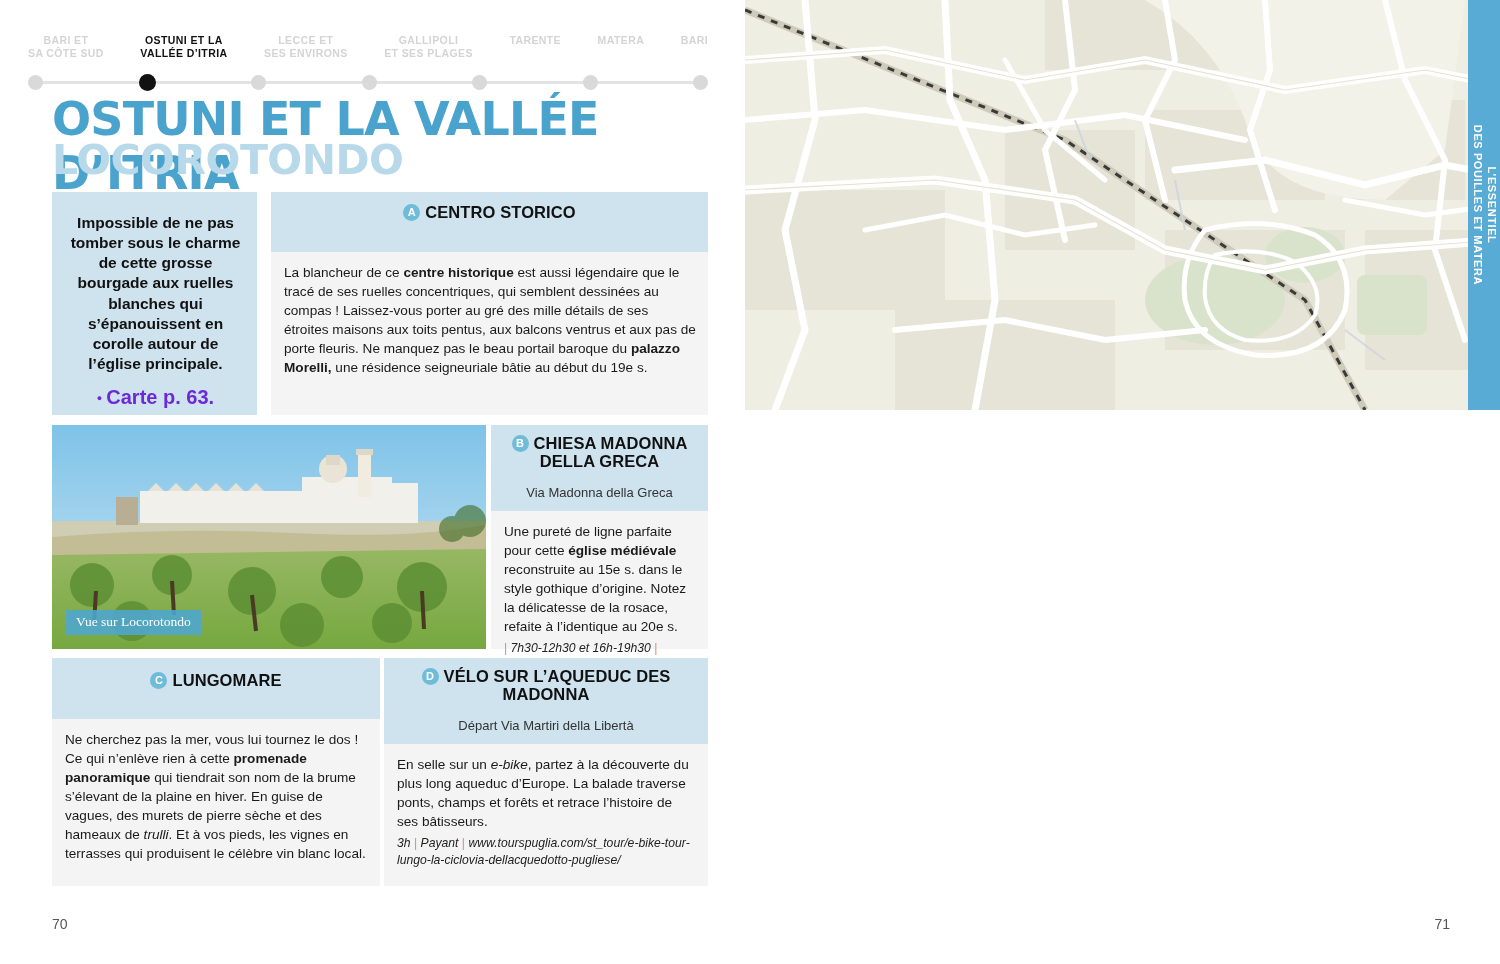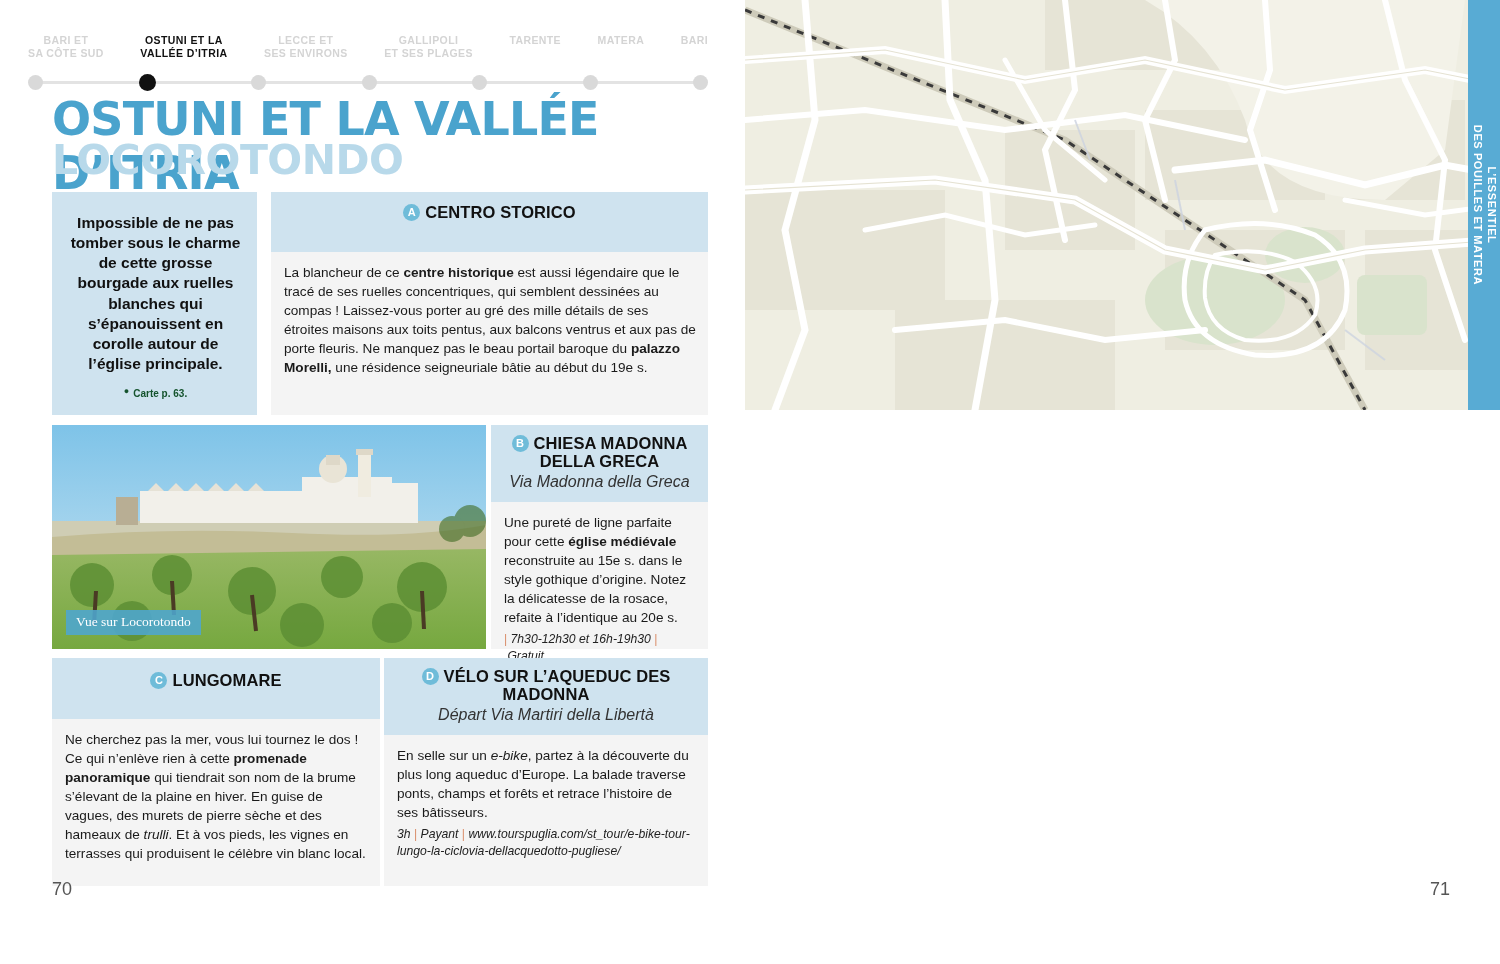--- a/index.html
+++ b/index.html
@@ -35,34 +35,34 @@
                 font-weight: bold; letter-spacing: -.8px; color: #4aa3cd;
                 font-family: "DejaVu Sans", sans-serif; }
   .title-sub { position: absolute; left: 52px; top: 136px; font-size: 41px;
                font-weight: bold; letter-spacing: -.5px; color: #b8d9ea;
                font-family: "DejaVu Sans", sans-serif; }
 
   
   .intro { position: absolute; left: 52px; top: 192px; width: 205px; height: 223px;
            background: #cfe3ef; padding: 21px 16px 0 18px; text-align: center; }
   .intro-text { font-size: 15.5px; font-weight: bold; line-height: 1.30; color: #111; }
-  .intro-carte { margin-top: 12px; font-size: 10px; font-weight: bold; color: #14532d; }
+  .intro-carte { margin-top: 12px; font-size: 20px; font-weight: bold; color: #6d28d9; }
   .intro-carte:before { content: "\25CF"; font-size: 9px; vertical-align: 3px;
                         margin-right: 4px; }
 
   
   .sight { position: absolute; background: #f4f4f4; }
   .sight-head { background: #cfe3ef; padding: 9px 8px 11px; text-align: center; }
   .sight-title { font-size: 16.5px; font-weight: bold; color: #111; line-height: 1.12;
                  letter-spacing: .1px; }
   .badge { display: inline-block; width: 17px; height: 17px; border-radius: 50%;
            background: #6fbcd9; color: #fff; font-size: 11px; font-weight: bold;
            line-height: 17px; text-align: center; vertical-align: 2px;
            margin-right: 5px; }
-  .sight-addr { font-size: 16px; font-style: italic; color: #333; margin-top: 2px; }
+  .sight-addr { font-size: 13px; color: #333; margin-top: 14px; }
   .sight-body { padding: 11px 12px 8px 13px; font-size: 13.6px; line-height: 1.40;
                 color: #1a1a1a; }
   .sight-body b { font-weight: bold; }
   .sight-body i { font-style: italic; }
   .meta { font-size: 12.2px; font-style: italic; line-height: 1.36;
           color: #222; margin-top: 4px; }
   .sep { color: #d98e6a; font-style: normal; }
 
   #blk-centro { left: 271px; top: 192px; width: 437px; height: 223px; }
   #blk-centro .sight-head { height: 60px; padding-top: 11px; }
@@ -72,21 +72,21 @@
   #blk-velo   { left: 384px; top: 658px; width: 324px; height: 228px; }
 
   
   .photo { position: absolute; overflow: hidden; }
   #photo-loco { left: 52px; top: 425px; width: 434px; height: 224px; }
   .caption { position: absolute; left: 14px; bottom: 14px;
              background: rgba(77,166,208,.88); color: #fff; font-size: 13.5px;
              padding: 4px 10px 5px; white-space: nowrap; font-family: Liberation Serif, serif; }
 
   
-  .folio { position: absolute; bottom: 64px; font-size: 18px; color: #555; }
+  .folio { position: absolute; bottom: 32px; font-size: 14px; color: #555; }
   .folio-l { left: 52px; }
   .folio-r { right: 50px; }
 
   
   .map { position: absolute; left: 0; top: 0; width: 755px; height: 410px;
          background: #eceade; overflow: hidden; }
 
   
   .side-tab { position: absolute; right: 0; top: 0; width: 32px; height: 410px;
               background: #58abd4; }

